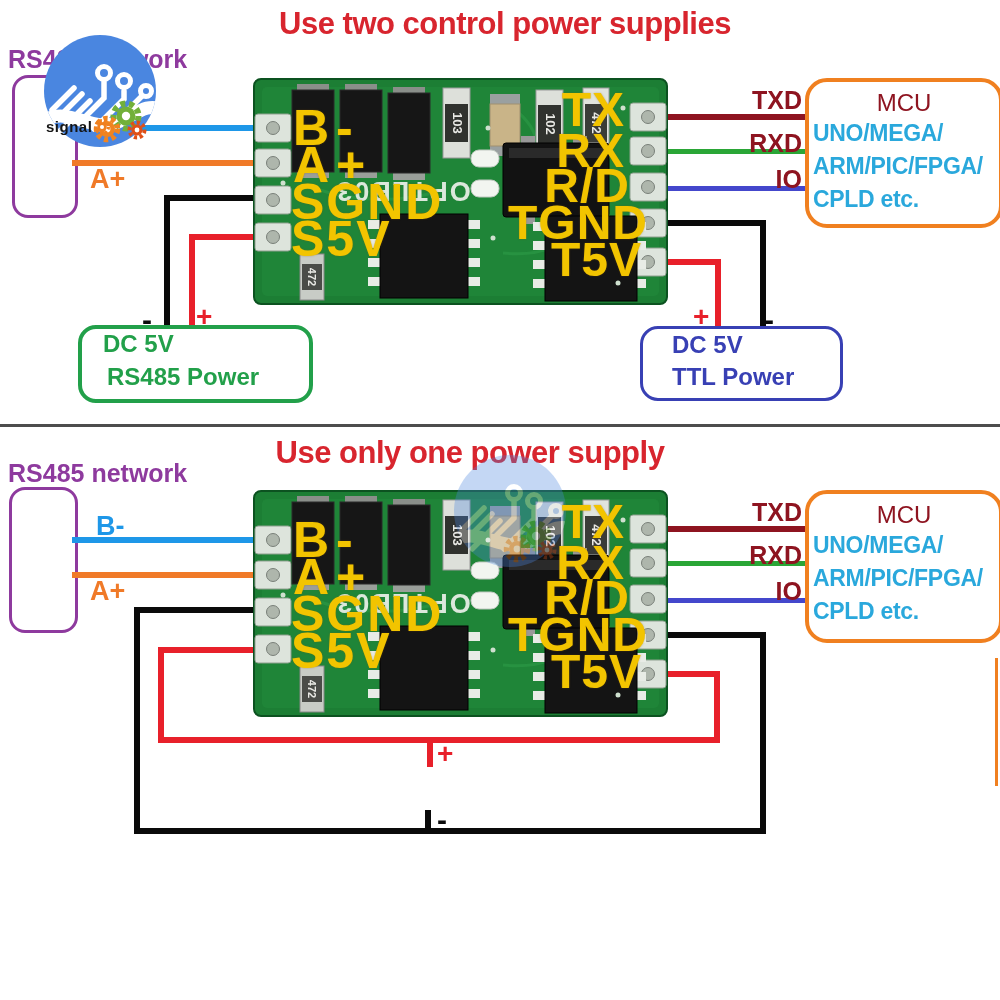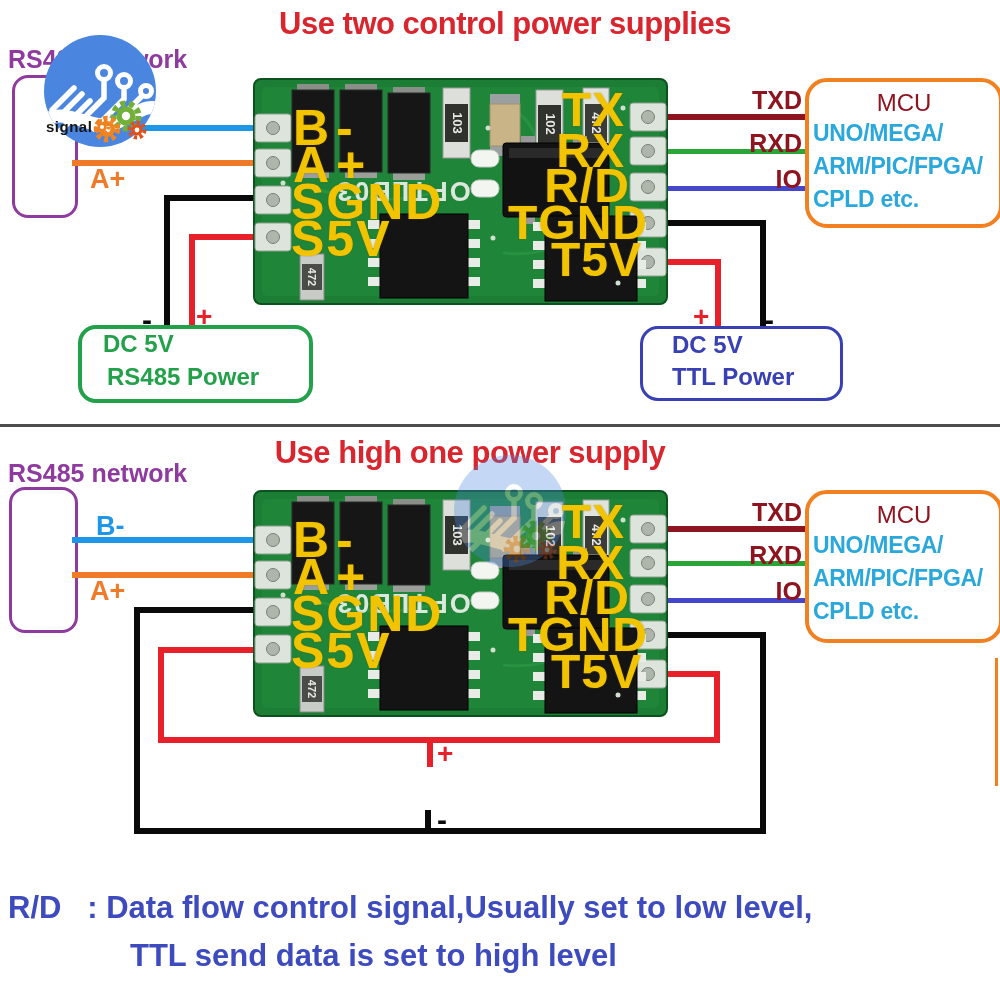--- a/index.html
+++ b/index.html
@@ -245,21 +245,21 @@
     <span>signal</span>
     <svg width="16" height="16" viewBox="0 0 20 20">
       <circle cx="10" cy="10" r="8" stroke="#F08020" stroke-width="4" stroke-dasharray="3 2.6" fill="none"></circle>
       <circle cx="10" cy="10" r="6" fill="#F08020"></circle>
         <circle cx="10" cy="10" r="2.5" fill="#FFFFFF"></circle>
     </svg>
   </div>
 
   <div class="divider" style="top:424px;"></div>
 
-  <div class="title" style="left:245px;top:435px;width:450px;">Use high one power supply</div>
+  <div class="title" style="left:245px;top:435px;width:450px;">Use only one power supply</div>
 
   <div class="netlabel" style="left:8px;top:459px;">RS485 network</div>
   <div class="netbox" style="left:9px;top:487px;width:63px;height:140px;z-index:2;"></div>
 
   <div class="wire" style="left:72px;top:537px;width:200px;height:6px;background:#1E97E8;z-index:2;"></div>
   <div class="awire-label" style="left:96px;top:511px;color:#1E97E8;">B-</div>
   <div class="wire" style="left:72px;top:572px;width:200px;height:6px;background:#F07A28;z-index:2;"></div>
   <div class="awire-label" style="left:90px;top:576px;color:#F07A28;">A+</div>
 
   <div class="wire" style="left:134px;top:607px;width:138px;height:6px;background:#0A0A0A;z-index:2;"></div>
@@ -450,16 +450,14 @@
     <div class="mculine">UNO/MEGA/</div>
     <div class="mculine">ARM/PIC/FPGA/</div>
     <div class="mculine">CPLD etc.</div>
   </div>
 
   <div class="plus" style="left:437px;top:740px;">+</div>
   <div class="minus" style="left:437px;top:805px;">-</div>
 
   <div class="wire" style="left:995px;top:658px;width:3px;height:128px;background:#F08020;z-index:1;"></div>
 
-  <div class="foot" style="left:8px;top:890px;">R/D   : Data flow control signal,Usually set to low level,</div>
-  <div class="foot" style="left:130px;top:938px;">TTL send data is set to high level</div>
 
 </div>
 
 </body></html>

